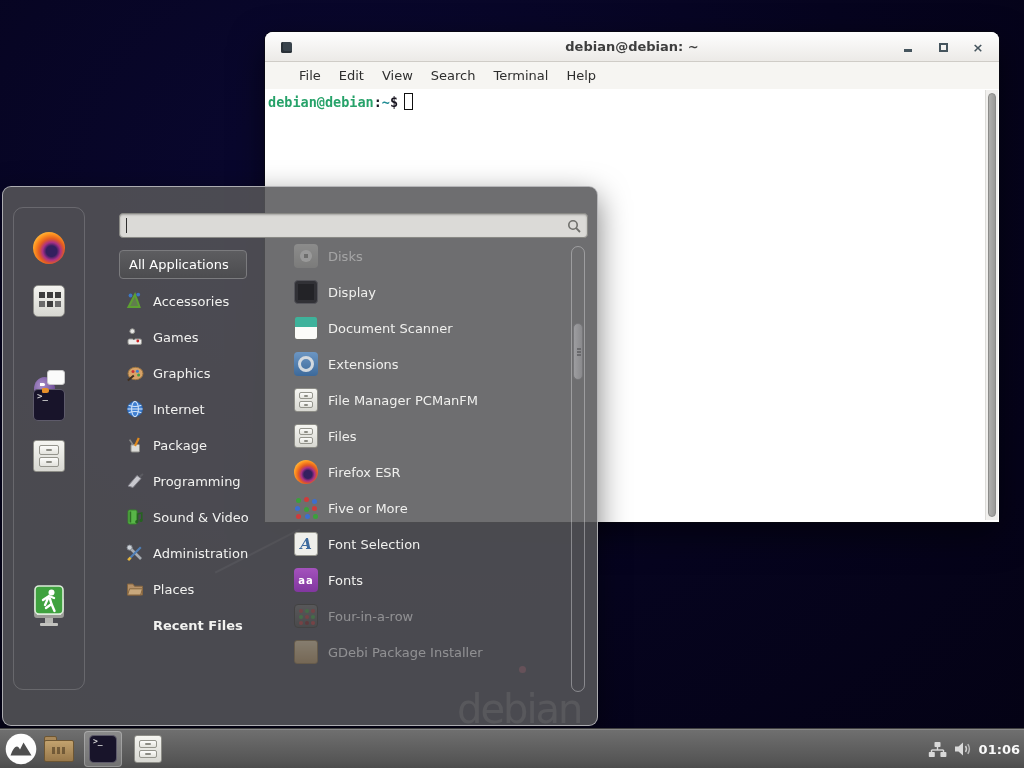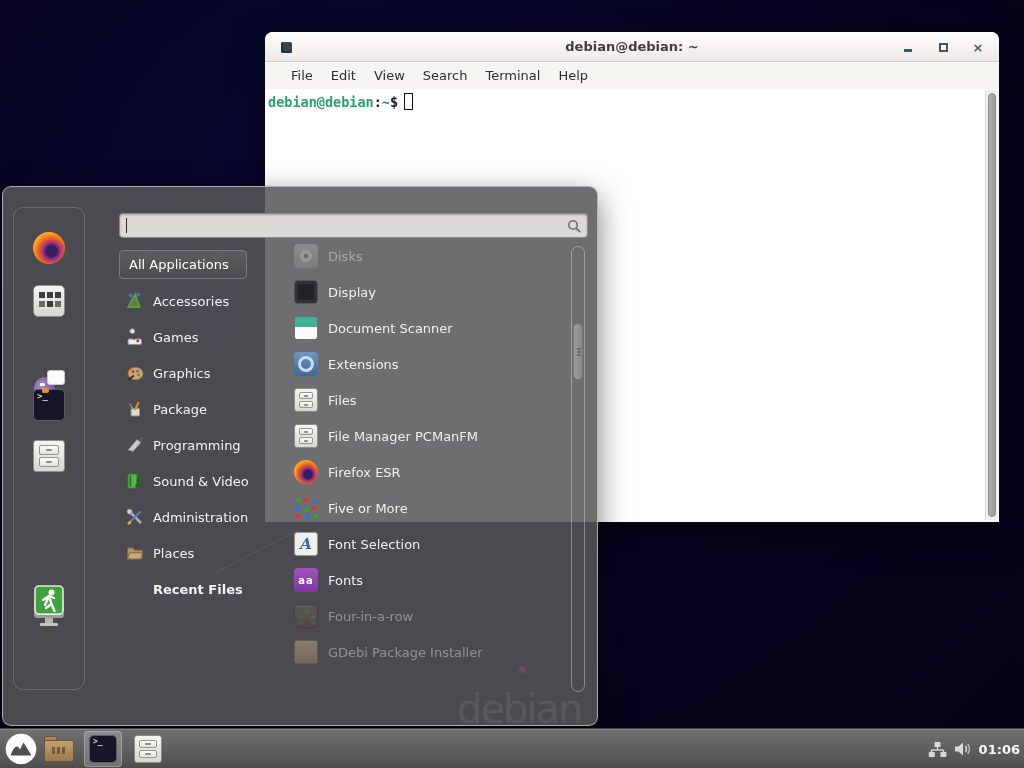--- a/index.html
+++ b/index.html
@@ -26,21 +26,21 @@
     display:flex; align-items:center; }
   .title-icon { position:absolute; left:16px; top:10px; width:11px; height:11px; border-radius:2px;
     background:#39434c; box-shadow:inset 2px -2px 0 #2a3138; }
   .win-title { position:absolute; left:0; right:0; text-align:center; font-size:13px; font-weight:bold;
     color:#3e3e3e; }
   .win-controls { position:absolute; right:14px; top:0; height:30px; display:flex; align-items:center; gap:21px; }
   .wc { width:14px; height:14px; display:flex; align-items:center; justify-content:center; }
   .wc-min { width:8px; height:3px; background:#46555e; margin-top:6px; }
   .wc-max { width:9px; height:9px; border:2px solid #46555e; }
   .wc-close { font-size:13px; font-weight:bold; color:#46555e; line-height:1; }
-  .menubar { height:27px; background:#f6f5f2; display:flex; align-items:center; padding-left:17px;
+  .menubar { height:27px; background:#f6f5f2; display:flex; align-items:center; padding-left:25px;
     font-size:13px; color:#2e2e2e; }
   .menubar .mitem { padding:3px 9px; border-radius:3px; }
   .term-content { position:relative; height:432px; background:#ffffff; overflow:hidden; }
   .prompt-line { padding:4px 0 0 3px; font-family:"DejaVu Sans Mono",monospace; font-weight:bold;
     font-size:13.5px; color:#17141f; white-space:pre; display:flex; align-items:center; }
   .p-green { color:#26a269; }
   .p-teal  { color:#1f8b93; }
   .p-dark  { color:#17141f; }
   .term-cursor { display:inline-block; width:9px; height:17px; border:1.6px solid #101010;
     margin-left:6px; background:transparent; }
@@ -286,20 +286,29 @@
           <ellipse cx="10.5" cy="10.5" rx="7.5" ry="6.2" fill="#d8a368" stroke="#9c7540"></ellipse>
           <circle cx="8" cy="8.6" r="1.5" fill="#cc3333"></circle>
             <circle cx="12.4" cy="8.2" r="1.5" fill="#3b7fd4"></circle>
           <circle cx="13.6" cy="12" r="1.5" fill="#43a047"></circle>
           <line x1="2.8" y1="17.4" x2="8.8" y2="12.4" stroke="#41301f" stroke-width="2"></line>
         </svg>
         <span>Graphics</span>
       </div>
       <div class="cat-row">
         <svg class="cat-ic" viewBox="0 0 20 20">
+          <circle cx="10" cy="10" r="7.6" fill="#3f7fd2" stroke="#2a5d9e"></circle>
+          <ellipse cx="10" cy="10" rx="3.4" ry="7.6" fill="none" stroke="#cfe2f7" stroke-width="1.1"></ellipse>
+          <line x1="2.4" y1="10" x2="17.6" y2="10" stroke="#cfe2f7" stroke-width="1.1"></line>
+          <path d="M3.6 6.2 Q10 8.8 16.4 6.2 M3.6 13.8 Q10 11.2 16.4 13.8" stroke="#cfe2f7" stroke-width="1.1" fill="none"></path>
+        </svg>
+        <span>Internet</span>
+      </div>
+      <div class="cat-row">
+        <svg class="cat-ic" viewBox="0 0 20 20">
           <rect x="6" y="9.5" width="8.5" height="7.5" rx="1" fill="#dcdcd8" stroke="#8d8d89"></rect>
           <line x1="4.6" y1="4.6" x2="8.4" y2="10.4" stroke="#8a8a86" stroke-width="1.6"></line>
           <line x1="13.8" y1="3" x2="10" y2="11" stroke="#e08a1e" stroke-width="2.2"></line>
         </svg>
         <span>Package</span>
       </div>
       <div class="cat-row">
         <svg class="cat-ic" viewBox="0 0 20 20">
           <path d="M3 15 L12 4.5 L16 7.5 L8 16.5 Z" fill="#c9c9cf" stroke="#82828a"></path>
           <line x1="14.8" y1="5.6" x2="18" y2="3" stroke="#5b5b61" stroke-width="2"></line>
@@ -352,28 +361,28 @@
       </div>
       <div class="app-row">
         <span class="ai i-extensions"></span>
         <span>Extensions</span>
       </div>
       <div class="app-row">
         <span class="ai cabinet-icon">
             <span class="drawer"></span>
             <span class="drawer"></span>
           </span>
-        <span>Files</span>
+        <span>File Manager PCManFM</span>
       </div>
       <div class="app-row">
         <span class="ai cabinet-icon">
             <span class="drawer"></span>
             <span class="drawer"></span>
           </span>
-        <span>File Manager PCManFM</span>
+        <span>Files</span>
       </div>
       <div class="app-row">
         <span class="ai i-firefox"></span>
         <span>Firefox ESR</span>
       </div>
       <div class="app-row">
         <span class="ai i-five"></span>
         <span>Five or More</span>
       </div>
       <div class="app-row">

